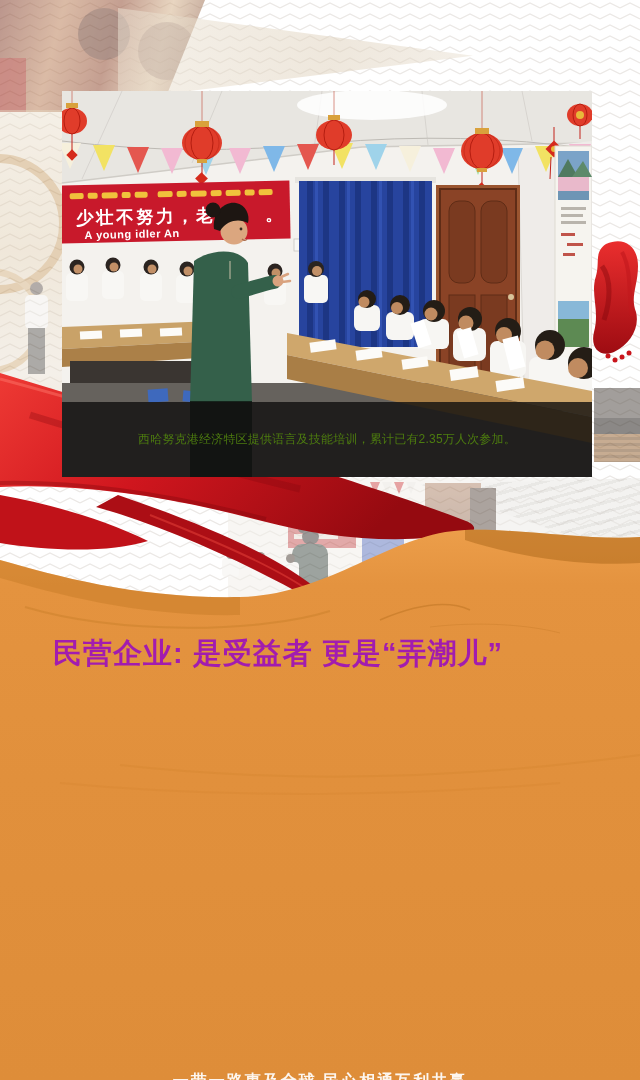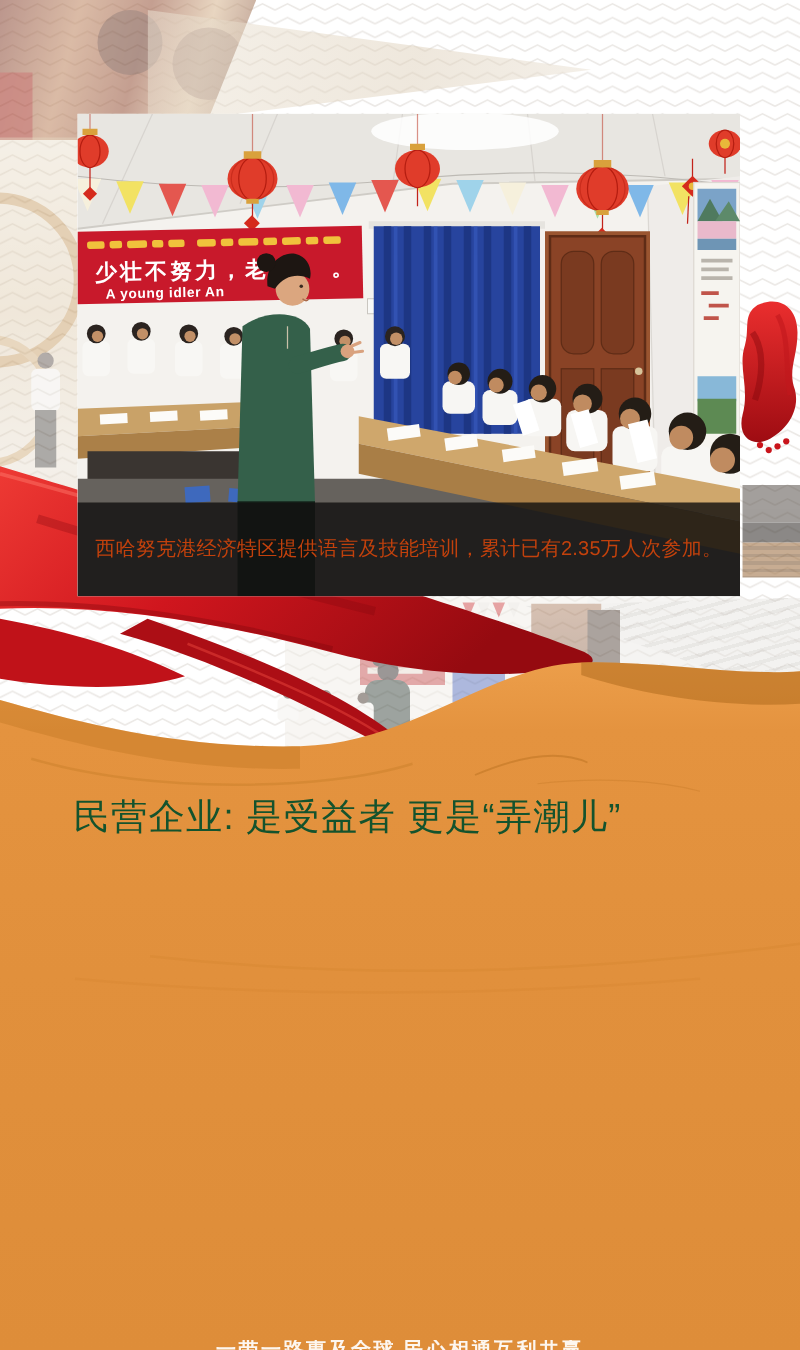--- a/index.html
+++ b/index.html
@@ -57,25 +57,25 @@
   .cl-train .t1{position:absolute;left:0;top:0;width:46px;height:30px;background:#57504a;}
   .cl-train .t2{position:absolute;left:0;top:30px;width:46px;height:16px;background:#2d2824;}
   .cl-train .t3{position:absolute;left:0;top:46px;width:46px;height:28px;
      background:repeating-linear-gradient(180deg,#9a6a3a 0 3px,#7a5028 3px 6px);}
   
   .photo{left:62px;top:91px;width:530px;height:386px;overflow:hidden;background:#f3f1ed;}
   .caption-bar{
     position:absolute;left:0;top:311px;width:530px;height:75px;
     background:rgba(18,17,16,.82);display:flex;align-items:center;justify-content:center;
   }
-  .caption-bar span{color:#c2410c;font-size:16px;letter-spacing:.2px;white-space:nowrap;}
+  .caption-bar span{color:#4d7c0f;font-size:12px;letter-spacing:.2px;white-space:nowrap;}
   
   .sec-title{
     left:0;top:634px;width:556px;text-align:center;
-    font-size:29px;font-weight:400;color:#14532d;letter-spacing:1px;
+    font-size:29px;font-weight:700;color:#a21caf;letter-spacing:1px;
   }
   .sec-body{left:82px;top:692px;width:497px;color:#ffffff;font-size:21px;line-height:30.7px;font-weight:700;text-align:justify;}
   .sec-body p{margin:0;text-indent:2em;}
   .footer-clip{left:0;top:1072px;width:640px;height:8px;overflow:hidden;text-align:center;}
   .footer-clip span{color:rgba(255,255,255,.92);font-size:16px;line-height:17px;font-weight:700;letter-spacing:2px;}
 </style>
 </head>
 <body>
 
 <div class="stage">

